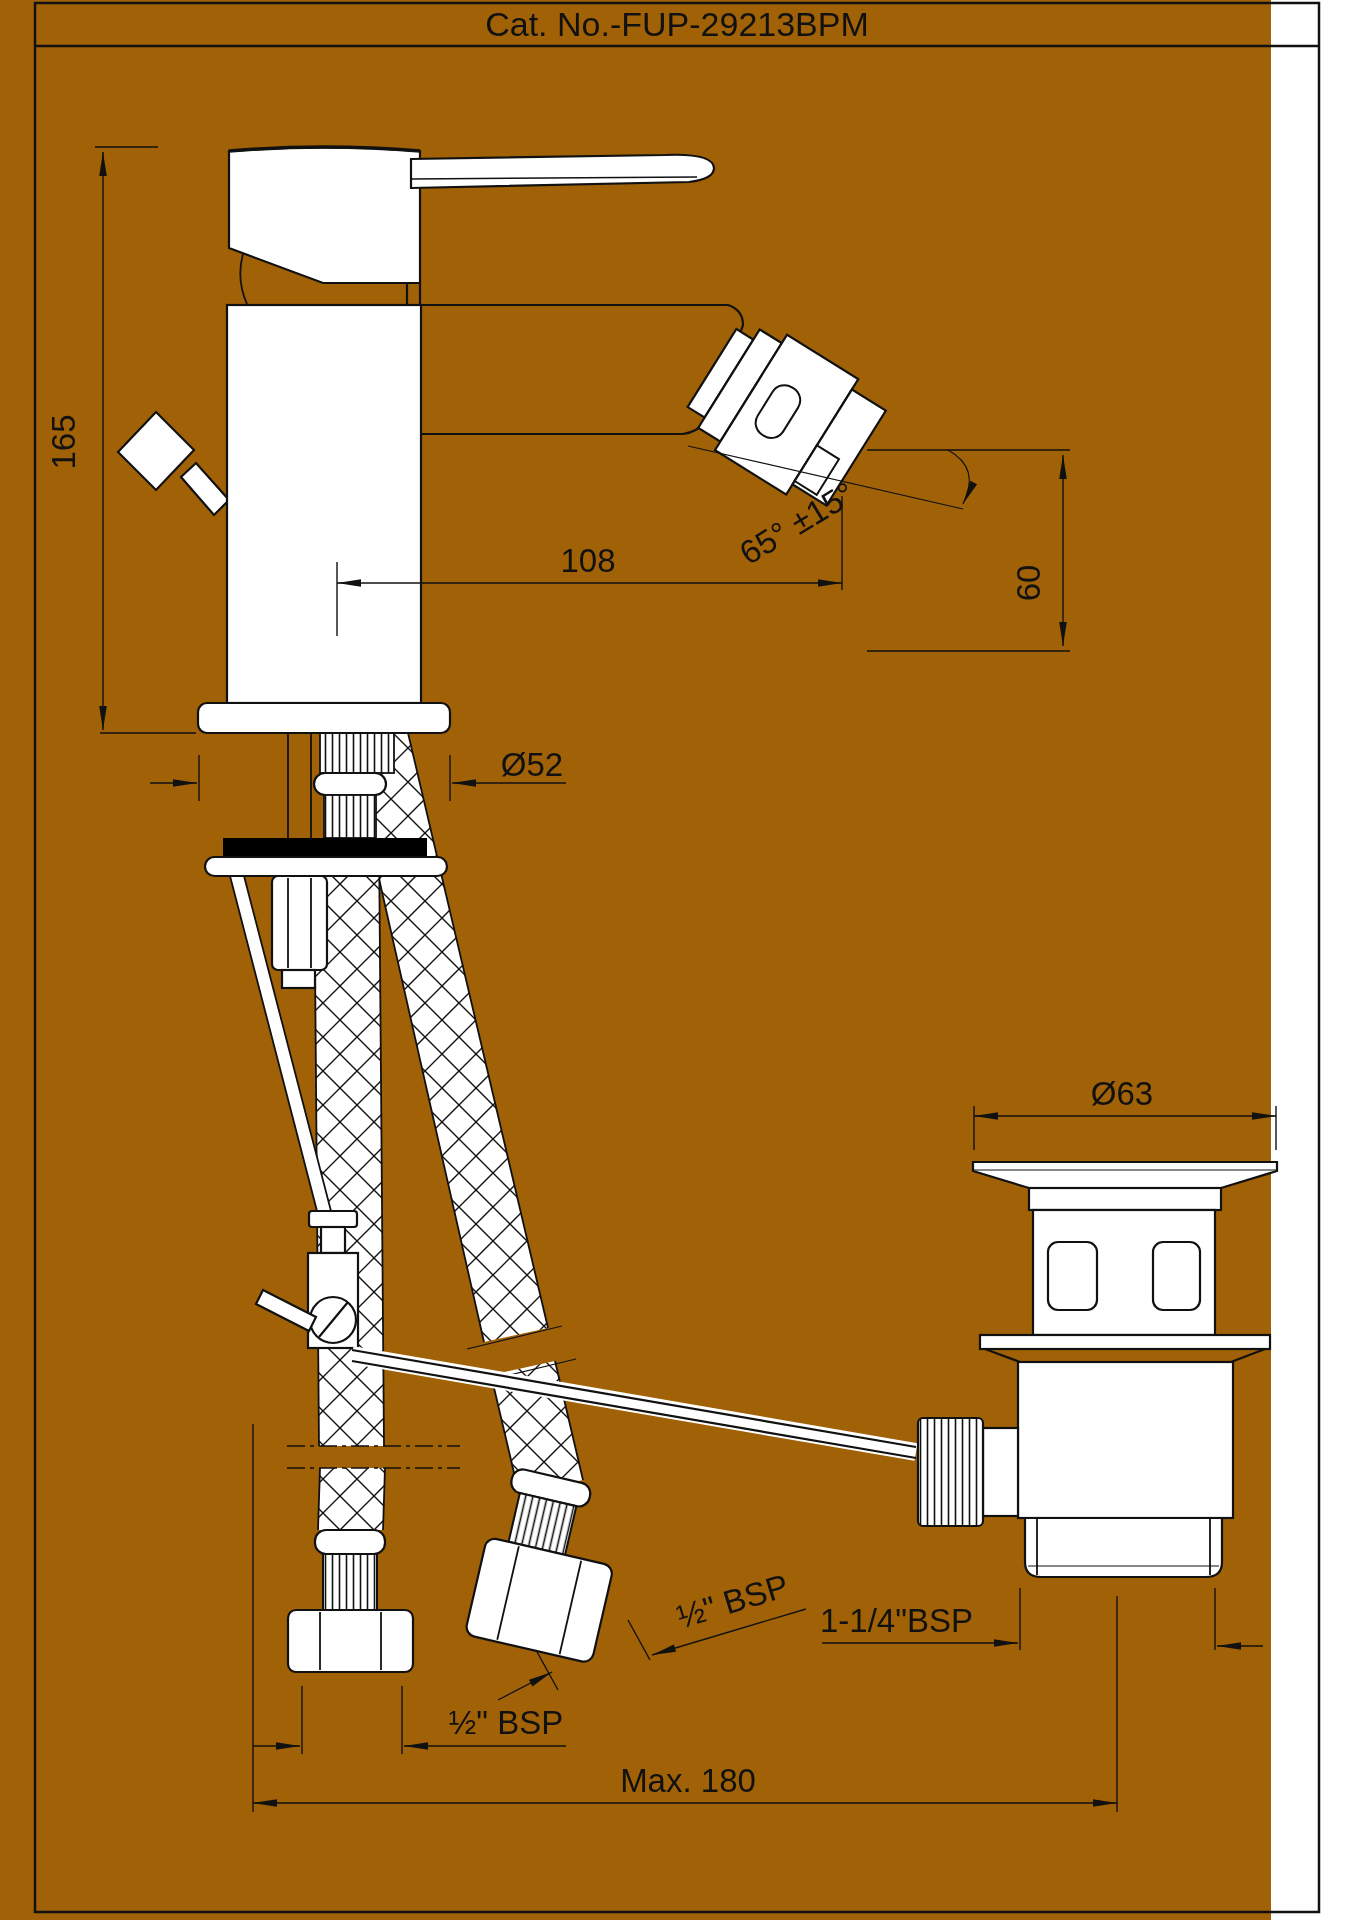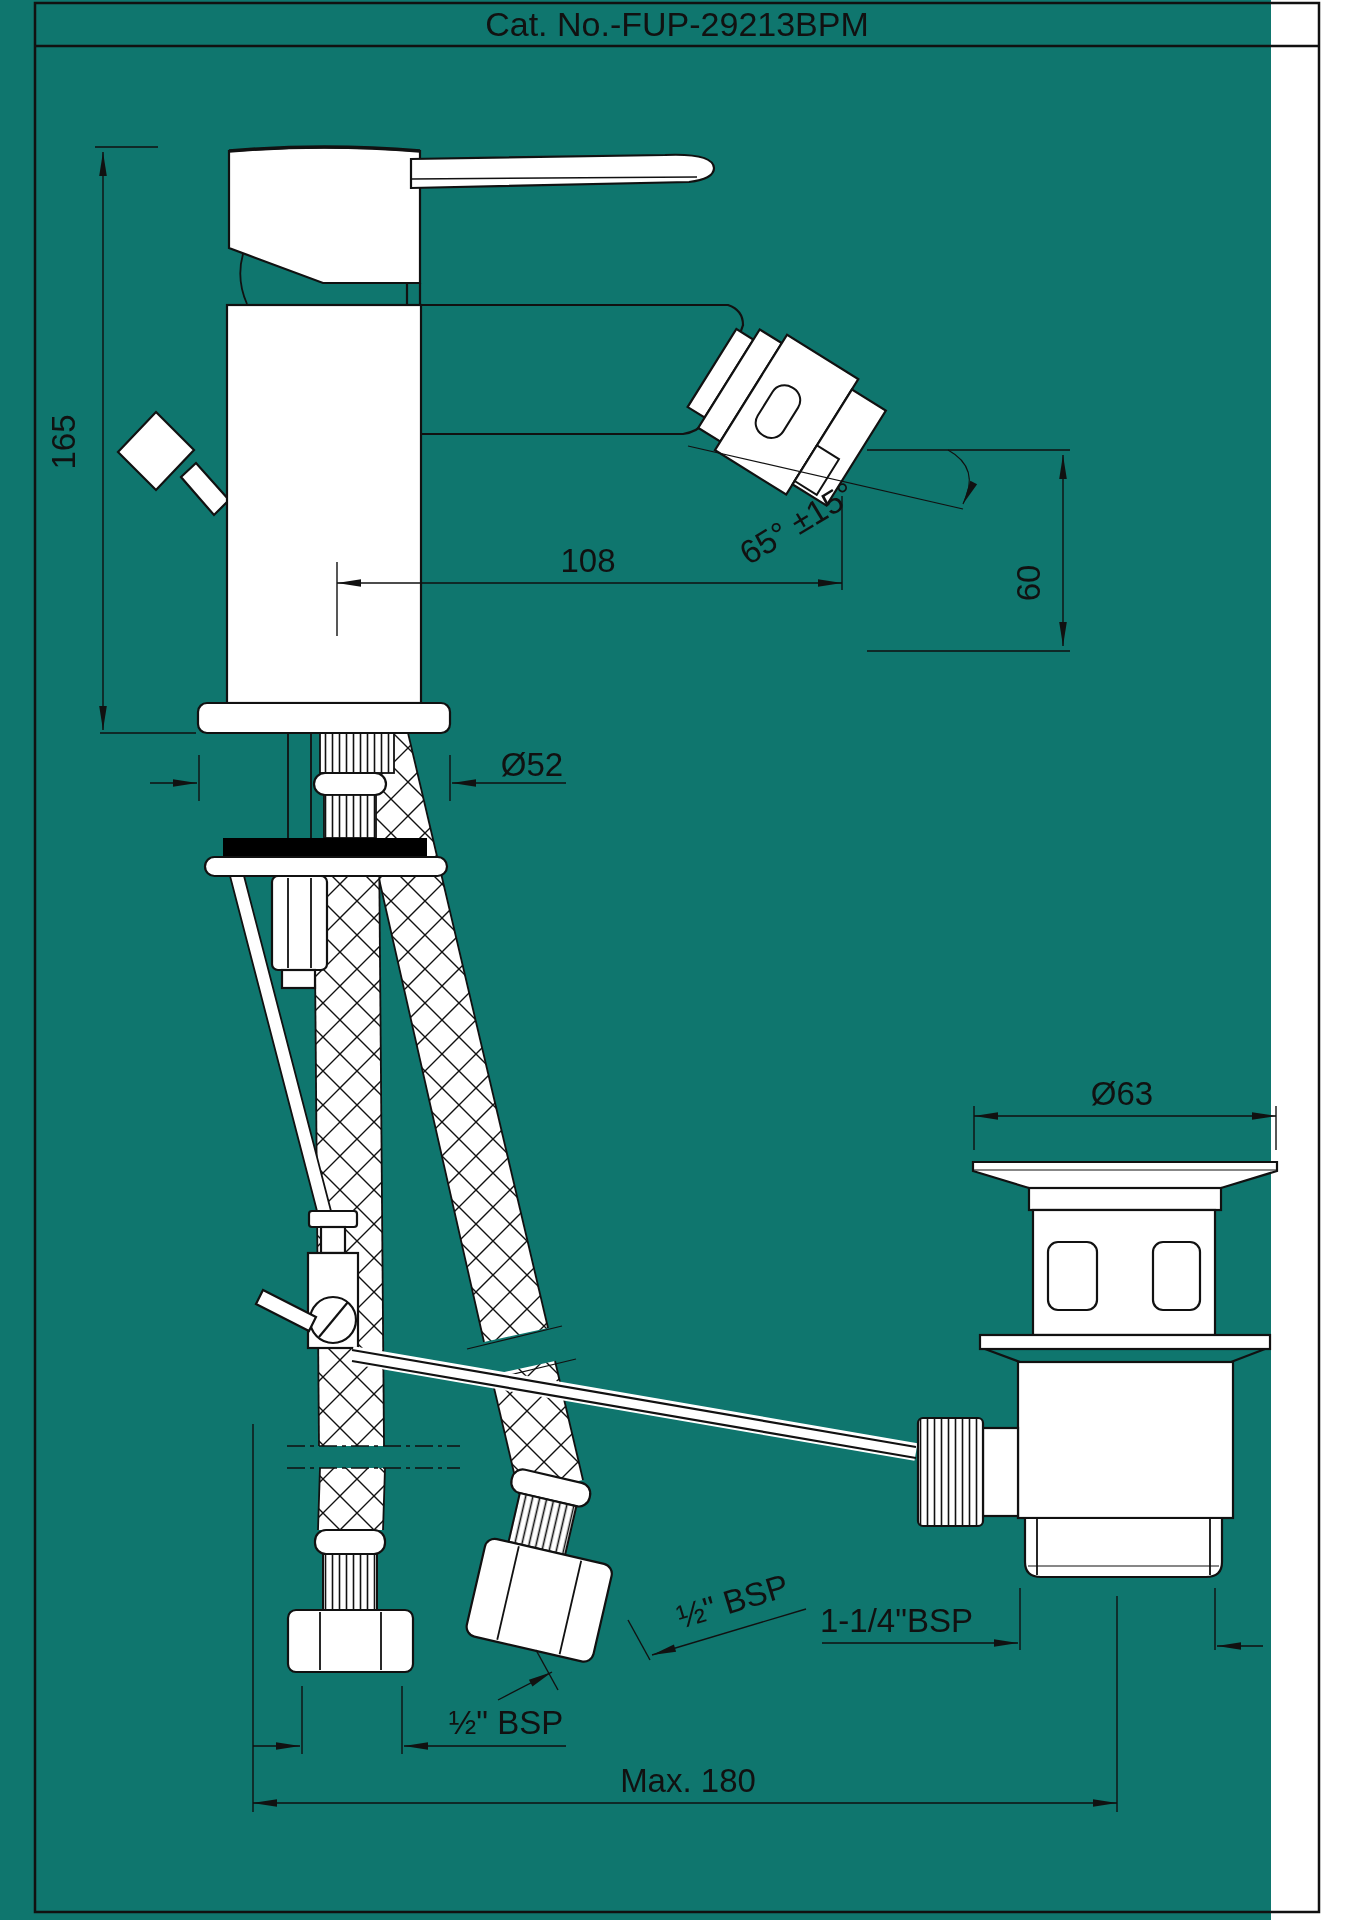--- a/index.html
+++ b/index.html
@@ -1,16 +1,16 @@
 <!DOCTYPE html>
 <html><head>
 <meta charset="utf-8">
 <style>
   html,body{margin:0;padding:0;background:#ffffff;}
-  .page{width:1271px;height:1920px;position:relative;background:#0f766e;}
+  .page{width:1271px;height:1920px;position:relative;background:#a16207;}
   svg{display:block;}
   text{font-family:"Liberation Sans","DejaVu Sans",sans-serif;fill:#111;}
   .title-text{font-size:34px;}
   .dim{font-size:33px;}
   .part{fill:#ffffff;stroke:#111;stroke-width:2.2;}
   .part-thin{fill:none;stroke:#111;stroke-width:1.8;}
   .edge{fill:none;stroke:#111;stroke-width:2.2;}
   .dimline{fill:none;stroke:#111;stroke-width:1.4;}
   .thinline{fill:none;stroke:#111;stroke-width:1.2;}
   .braidshape{stroke:none;}

